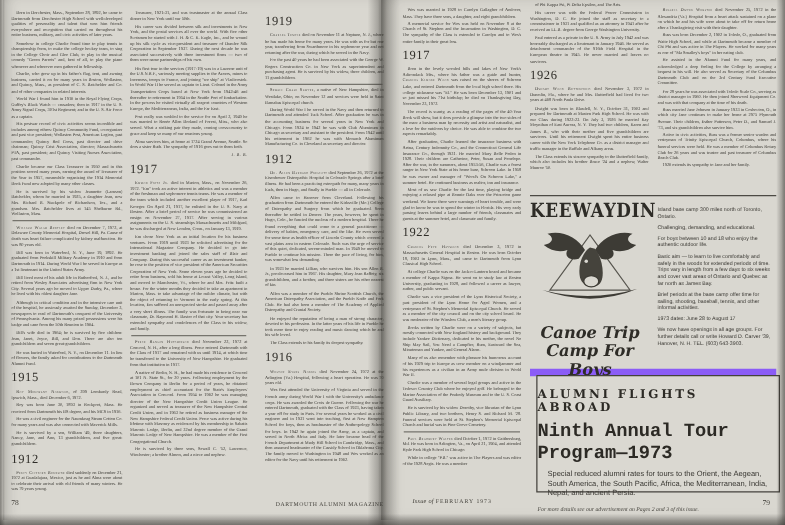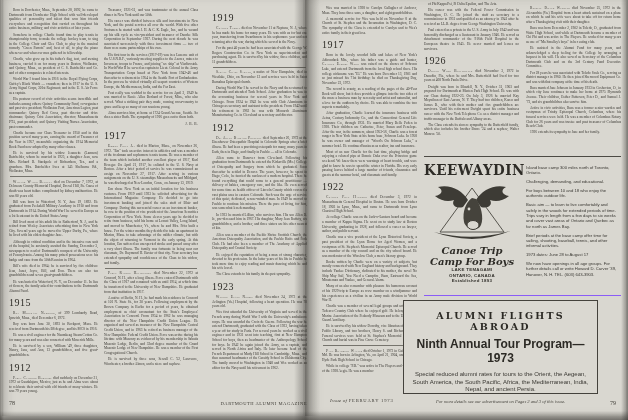--- a/index.html
+++ b/index.html
@@ -40,39 +40,39 @@
   .footer{position:absolute;font-size:4.6px;letter-spacing:.5px;color:#403e38;}
   #pn-left{left:9px;top:400px;font-size:6px;letter-spacing:0;}
   #foot-mag{left:212px;top:401px;width:95px;text-align:right;}
   #foot-issue{left:330px;top:398px;}
   #foot-issue .it{font-style:italic;letter-spacing:.2px;font-size:5px;}
   #foot-issue .sc{letter-spacing:.8px;font-size:4.6px;}
   #pn-right{left:576px;top:400px;width:40px;text-align:right;font-size:6px;letter-spacing:0;}
 
   
   #kee-ad{position:absolute;left:424px;top:156px;width:197px;height:138px;
-    border-top:1px solid #4c4a44;border-bottom:1px solid #8b5cf6;}
+    border-top:1px solid #4c4a44;border-bottom:6px solid #8b5cf6;}
   #kee-left{position:absolute;left:0;top:4px;width:96px;height:128px;text-align:center;}
   #kee-logo{font-family:"DejaVu Serif",serif;font-weight:bold;font-size:13.5px;
     letter-spacing:.5px;color:#2e2c27;transform:scaleY(1.15);}
   #kee-moose{margin-top:1px;}
-  #kee-script{font-style:italic;font-weight:bold;font-size:10px;color:#2e2c27;
-    font-family:"DejaVu Serif",serif;margin-top:1px;}
+  #kee-script{font-style:italic;font-weight:bold;font-size:13px;color:#2e2c27;
+    font-family:"DejaVu Serif",serif;margin-top:14px;}
   .kee-loc{font-family:"Liberation Sans",sans-serif;font-weight:bold;
     font-size:4.4px;line-height:5.6px;color:#33312c;letter-spacing:.3px;}
   #kee-right{position:absolute;left:102px;top:8px;width:93px;height:124px;
     font-family:"Liberation Sans",sans-serif;font-size:4.2px;line-height:5.4px;
     color:#3a3833;text-align:left;}
   #kee-right .blk-p{text-indent:0;margin-bottom:3.4px;}
 
   
-  #flights-ad{position:absolute;left:403px;top:300px;width:193px;height:92px;
-    border:1.4px solid #44423c;background:#dad8d1;text-align:center;}
+  #flights-ad{position:absolute;left:429px;top:300px;width:193px;height:92px;
+    border:1.4px solid #44423c;background:#dad8d1;}
   #fl-title{margin-top:9px;font-size:9.5px;letter-spacing:2.2px;color:#2c2a25;font-weight:bold;font-family:"DejaVu Serif",serif;}
-  #fl-sub{margin-top:5px;font-size:12px;font-weight:bold;color:#2c2a25;font-family:Liberation Sans, sans-serif;}
+  #fl-sub{margin-top:5px;font-size:15px;font-weight:bold;color:#2c2a25;font-family:Liberation Mono, monospace;}
   #fl-body{margin:6px 8px 0 8px;font-family:"Liberation Sans",sans-serif;
     font-size:6px;line-height:7.6px;color:#3a3833;}
   #fl-note{margin-top:5px;font-style:italic;font-size:4.6px;color:#44423c;}
 </style>
 </head>
 <body>
 
 <div id="scan">
   <div class="page" id="page-left"></div>
   <div class="page" id="page-right"></div>
@@ -122,21 +122,21 @@
       <div class="blk-rule"></div>
       <div class="blk-p"><span class="lead">Sewall Chase Sawyer</span>, a native of New Hampshire, died in Westlake, Ohio, on November 12 and services were held in Saint Barnabas Episcopal church.</div>
       <div class="blk-p">During World War I he served in the Navy and then returned to Dartmouth and attended Tuck School. After graduation he was in the accounting business for several years in New York and Chicago. From 1924 to 1942 he was with Club Aluminum in Chicago as secretary and assistant to the president. From 1942 until his retirement in 1962 he was with Monarch Aluminum Manufacturing Co. in Cleveland as secretary and director.</div>
       <div class="blk-year">1912</div>
       <div class="blk-p"><span class="lead">Dr. Allen Barnard Prescott</span> died September 26, 1972 at the Eisenhower Osteopathic Hospital in Colorado Springs after a brief illness. He had been a practicing osteopath for many, many years in Eads, then in Hugo, and finally in Pueblo — all in Colorado.</div>
       <div class="blk-p">Allen came to Hanover from Cleveland. Following his graduation from Dartmouth he entered the Kirksville (Mo.) College of Osteopathy and Surgery from which he graduated. Soon thereafter he settled in Denver. The years, however, he spent in Hugo, Colo., he fancied the nucleus of a modern hospital. There he found everything that could come to a general practitioner — delivery of babies, emergency care, and the like. He even served for some time as health officer of Lincoln County which covered a vast plains area in eastern Colorado. Such was the urge of service of this quiet, dedicated, serene-minded man. In 1949 he moved to Pueblo to continue his mission. There the pace of living, for him, was somewhat less demanding.</div>
       <div class="blk-p">In 1923 he married Lillian, who survives him. His son Allen B. Jr., pre-deceased him in 1967. His daughter, Mary Jean Raffety, six grandchildren, and a brother, and three sisters are his other nearest of kin.</div>
       <div class="blk-p">Allen was a member of the Pueblo Shrine Scottish Church, the American Osteopathy Association, and the Pueblo Knife and Fork Club. He had also been a member of The Academy of Applied Osteopathy and Cranial Society.</div>
       <div class="blk-p">He enjoyed the reputation of being a man of strong character, devoted to his profession. In the latter years of his life in Pueblo he took more time to enjoy reading and music dancing which he and his wife loved.</div>
       <div class="blk-p">The Class extends to his family its deepest sympathy.</div>
-      <div class="blk-year">1923</div>
+      <div class="blk-year">1916</div>
       <div class="blk-p"><span class="lead">Weston Evans Norris</span> died November 24, 1972 at the Arlington (Va.) Hospital, following a heart operation. He was 70 years old.</div>
       <div class="blk-p">Wes first attended the University of Virginia and served in the French army during World War I with the University's ambulance corps. He was awarded the Croix de Guerre. Following the war he entered Dartmouth, graduated with the Class of 1923, having taken a year off for study in Paris. For several years he worked as a civil engineer and in 1931 went into teaching, first at New Hampton School for boys, then as headmaster of the Anthropology School for boys. In 1942 he again joined the Army, as a captain, and served in North Africa and Italy. He later became head of the French Department at Mudy Hill School in Cambridge, Mass., and then assumed headmaster of the Cassidy School in Oklahoma City. The family moved to Washington in 1948 and Wes worked as an editor for the Navy until his retirement in 1962.</div>
     </div>
 
   <div class="col" id="r-col1">
       <div class="blk-p">Wes was married in 1928 to Carolyn Gallagher of Andover, Mass. They have three sons, a daughter, and eight grandchildren.</div>
       <div class="blk-p">A memorial service for Wes was held on November 8 at the Church of St. Stephen and the Incarnation in Washington, D. C. The sympathy of the Class is extended to Carolyn and to Wes's entire family in their great loss.</div>
       <div class="blk-year">1917</div>
       <div class="blk-p">Born in the lovely wooded hills and lakes of New York's Adirondack Mts., where his father was a guide and hunter, <span class="lead">Charles Elmore Wood</span> was raised on the shores of Schroon Lake, and entered Dartmouth from the local high school there. His college nickname was "El." He was born December 13, 1901 and so just missed his 71st birthday; he died on Thanksgiving Day, November 23, 1972.</div>
       <div class="blk-p">The record is scanty, as a reading of the pages of the 40-Year Book will show, but it does provide a glimpse into the two sides of the man: a business man by necessity and artist and naturalist, and a love for the outdoors by choice. He was able to combine the two aspects remarkably.</div>

